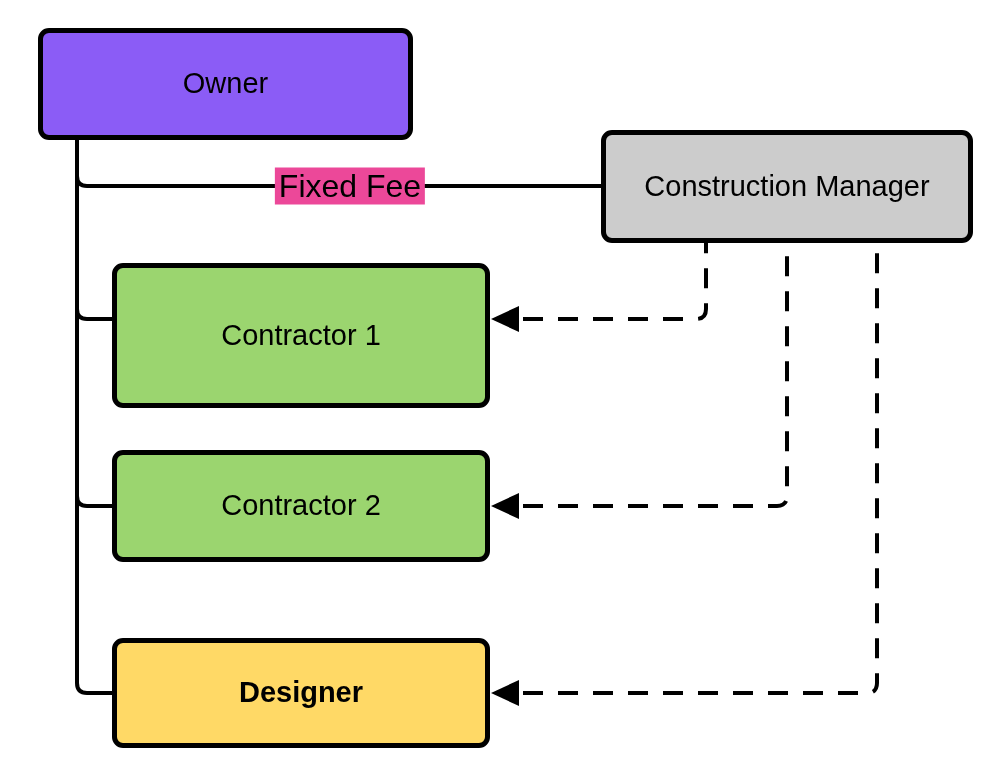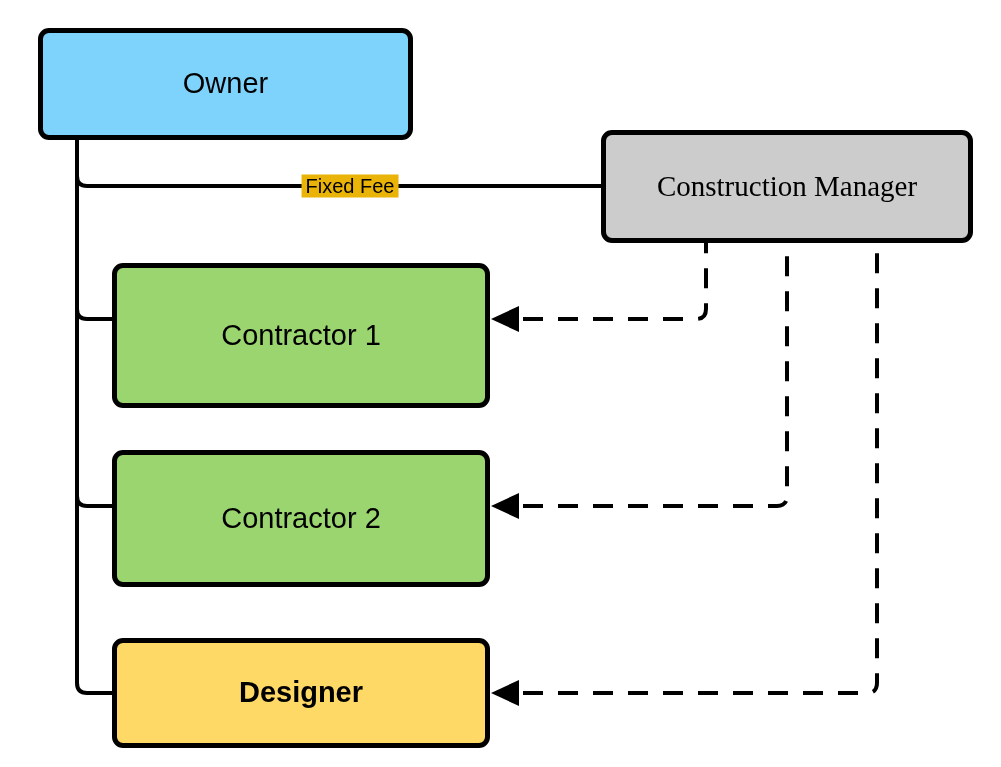--- a/index.html
+++ b/index.html
@@ -29,32 +29,32 @@
     border: 5px solid #000000;
     border-radius: 11px;
     display: flex;
     align-items: center;
     justify-content: center;
     font-size: 29px;
     line-height: 1.1;
     text-align: center;
   }
   .node-owner        { left: 38px;  top: 28px;  width: 375px; height: 112px; }
-  .node-cm           { left: 601px; top: 130px; width: 372px; height: 113px; font-family: Liberation Serif, serif; }
+  .node-cm           { left: 601px; top: 130px; width: 372px; height: 113px; }
   .node-contractor1  { left: 112px; top: 263px; width: 378px; height: 145px; }
-  .node-contractor2  { left: 112px; top: 450px; width: 378px; height: 137px; }
+  .node-contractor2  { left: 112px; top: 450px; width: 378px; height: 112px; }
   .node-designer     { left: 112px; top: 638px; width: 378px; height: 110px; font-weight: bold; }
   .edge-label {
     position: absolute;
     left: 350px;
     top: 186px;
     transform: translate(-50%, -50%);
-    background: #eab308;
+    background: #ec4899;
     padding: 0 4px;
-    font-size: 20px;
+    font-size: 32px;
     white-space: nowrap;
   }
   path.solid {
     fill: none;
     stroke: currentColor;
     stroke-width: 4;
   }
   path.dashed {
     fill: none;
     stroke: currentColor;
@@ -80,21 +80,21 @@
 
     <path class="dashed" d="M523,319 L696,319 Q706,319 706,309 L706,243"></path>
     <path class="dashed" d="M523,506 L777,506 Q787,506 787,496 L787,243"></path>
     <path class="dashed" d="M523,693 L867,693 Q877,693 877,683 L877,243"></path>
 
     <polygon class="arrowhead" points="491,319 519,306 519,332"></polygon>
     <polygon class="arrowhead" points="491,506 519,493 519,519"></polygon>
     <polygon class="arrowhead" points="491,693 519,680 519,706"></polygon>
   </svg>
 
-  <div class="node node-owner" style="background-color: #7dd3fc;">
+  <div class="node node-owner" style="background-color: #8b5cf6;">
     <span>Owner</span>
   </div>
 
   <div class="node node-cm" style="background-color: rgb(204, 204, 204);">
     <span>Construction Manager</span>
   </div>
 
   <div class="node node-contractor1" style="background-color: rgb(155, 213, 111);">
     <span>Contractor 1</span>
   </div>

